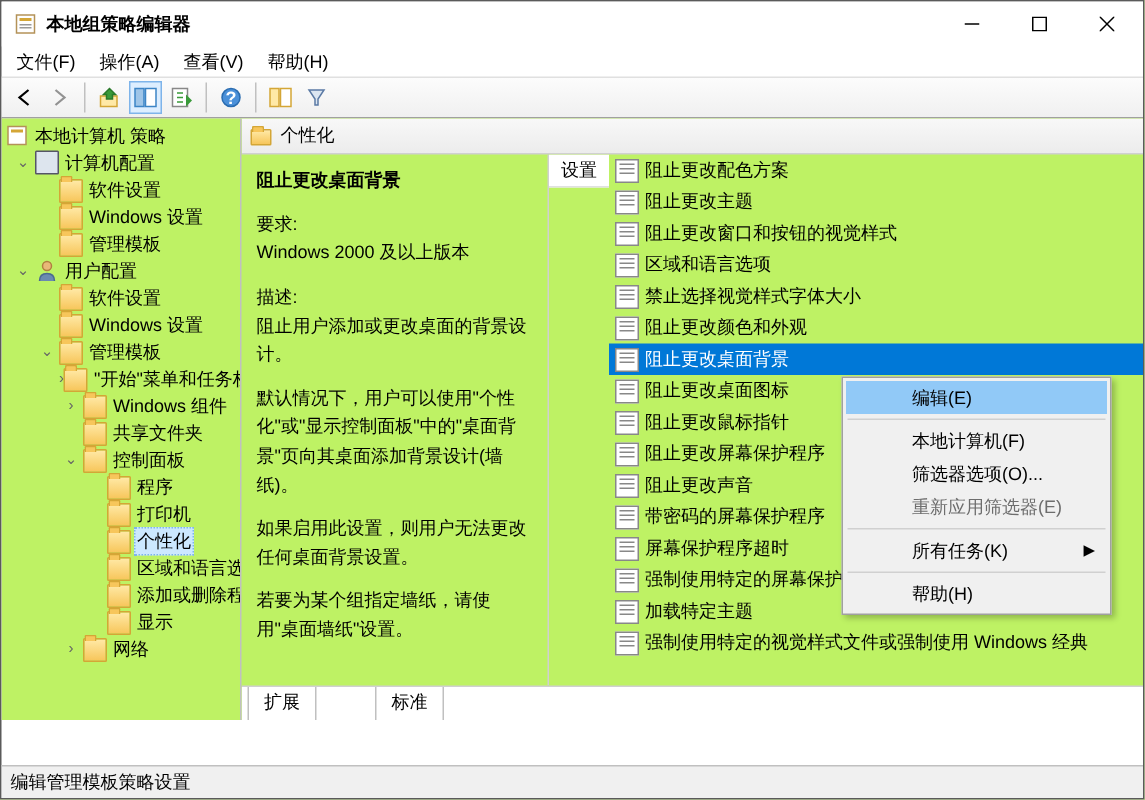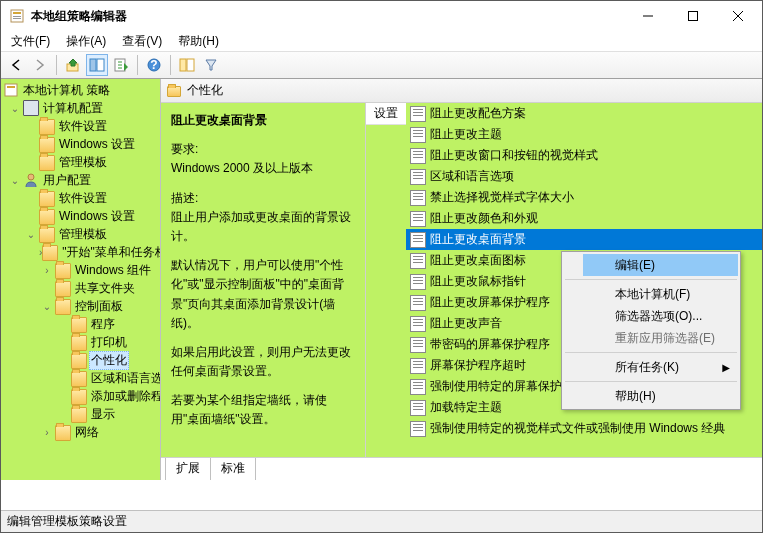--- a/index.html
+++ b/index.html
@@ -42,27 +42,27 @@
   .list-header { height: 22px; display: flex; align-items: center; padding: 0 8px; border-bottom: 1px solid #e0e0e0; background: #fff; }
   .list-body { flex: 1; overflow: auto; position: relative; }
   .list-body::-webkit-scrollbar { width: 17px; }
   .list-body::-webkit-scrollbar-track { background: #f0f0f0; }
   .list-body::-webkit-scrollbar-thumb { background: #cdcdcd; border: 1px solid #a0a0a0; }
   .list-item { height: 21px; display: flex; align-items: center; padding: 0 4px; gap: 4px; white-space: nowrap; }
   .list-item.selected { background: #0078d7; color: #fff; }
   .list-item .litem-icon { width: 16px; height: 16px; flex-shrink: 0; }
   
   .context-menu { position: absolute; top: 148px; left: 155px; width: 180px; background: #f0f0f0; border: 1px solid #a0a0a0; box-shadow: 2px 2px 4px rgba(0,0,0,0.25); z-index: 100; padding: 2px; }
-  .cm-item { height: 22px; display: flex; align-items: center; padding: 0 20px 0 32px; position: relative; margin-left: 19px; }
+  .cm-item { height: 22px; display: flex; align-items: center; padding: 0 20px 0 44px; position: relative; }
   .cm-item.highlight { background: #91c9f7; }
   .cm-item.disabled { color: #6d6d6d; }
   .cm-item .arrow { position: absolute; right: 8px; font-size: 10px; }
   .cm-sep { height: 1px; background: #d0d0d0; margin: 3px 1px; }
   
-  .tabs-row { height: 22px; display: flex; align-items: flex-start; padding: 0 4px; background: #fff; }
+  .tabs-row { height: 22px; display: flex; align-items: flex-start; padding: 0 4px; background: #fff; gap: 40px; }
   .tab { padding: 2px 10px 3px; border: 1px solid #c0c0c0; border-top: none; background: #fff; margin-right: -1px; font-size: 12px; }
   .tab.active { border-bottom: 1px solid #fff; }
   
   .statusbar { height: 22px; display: flex; align-items: center; padding: 0 6px; border-top: 1px solid #c0c0c0; background: #f0f0f0; margin-top: 30px; }
   
   .folder-icon { display:inline-block; width:14px; height:11px; background: linear-gradient(#ffe9a6,#f7c65b); border:1px solid #d4a636; border-radius:1px; position:relative; margin-top:2px;}
   .folder-icon::before { content:""; position:absolute; top:-3px; left:0; width:6px; height:3px; background:#f7c65b; border:1px solid #d4a636; border-bottom:none; border-radius:1px 1px 0 0;}
   .policy-icon { display:inline-block; width:14px; height:14px; border:1px solid #888; background:#fff; position:relative;}
   .policy-icon::before{content:"";position:absolute;top:2px;left:2px;right:2px;height:1px;background:#888;box-shadow:0 3px 0 #888,0 6px 0 #888;}
   .computer-icon{display:inline-block;width:14px;height:11px;border:1px solid #556;background:#dde5ee;border-radius:1px;}

